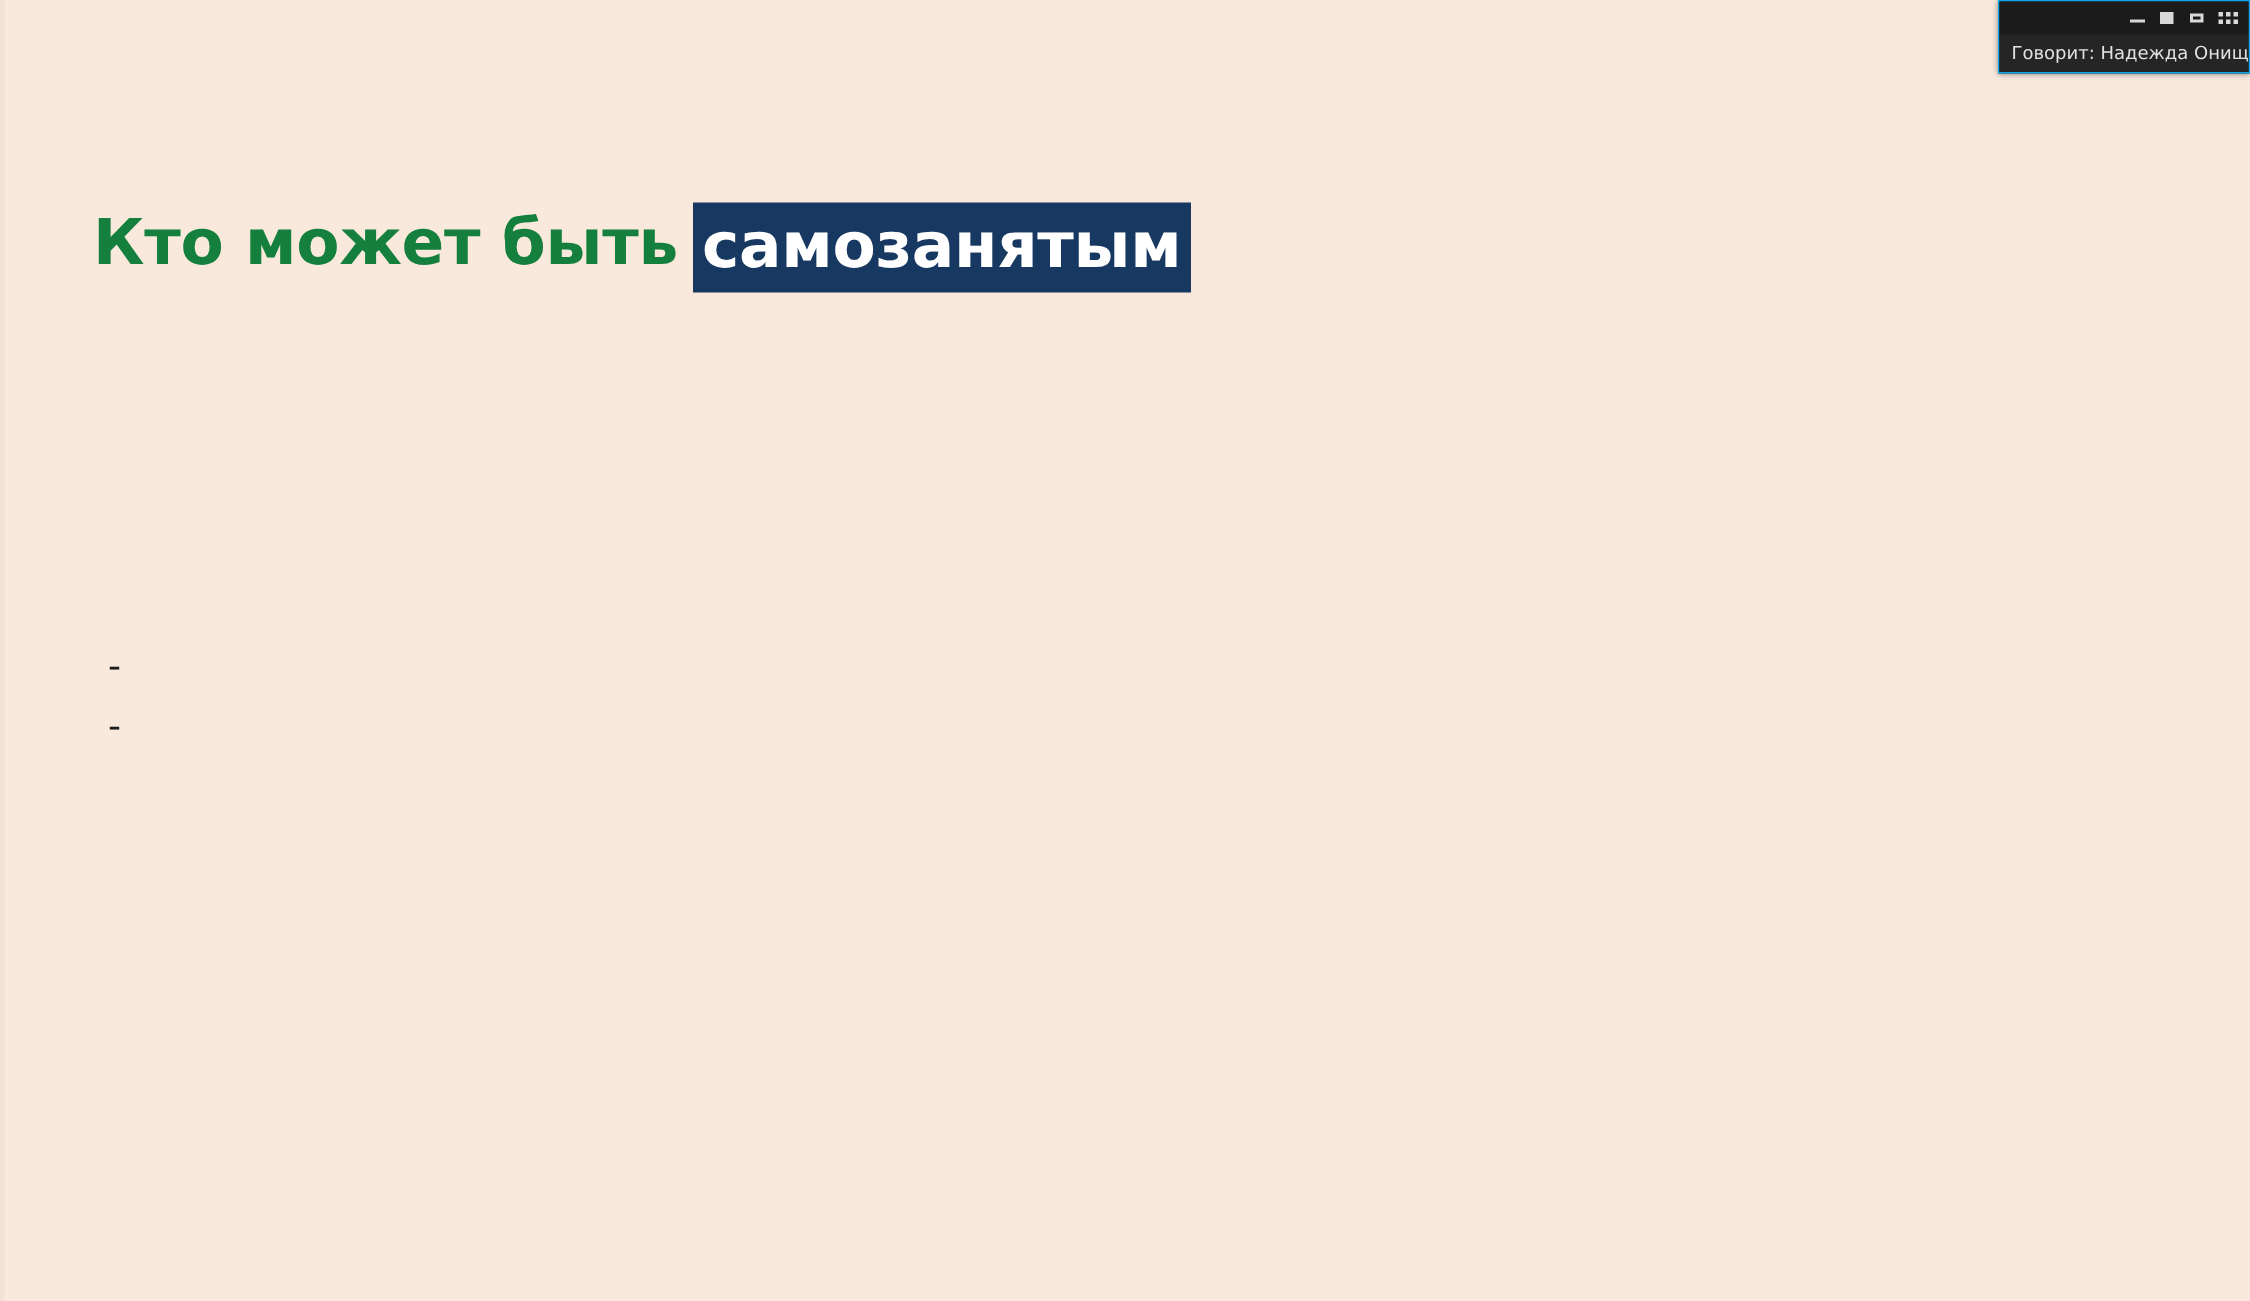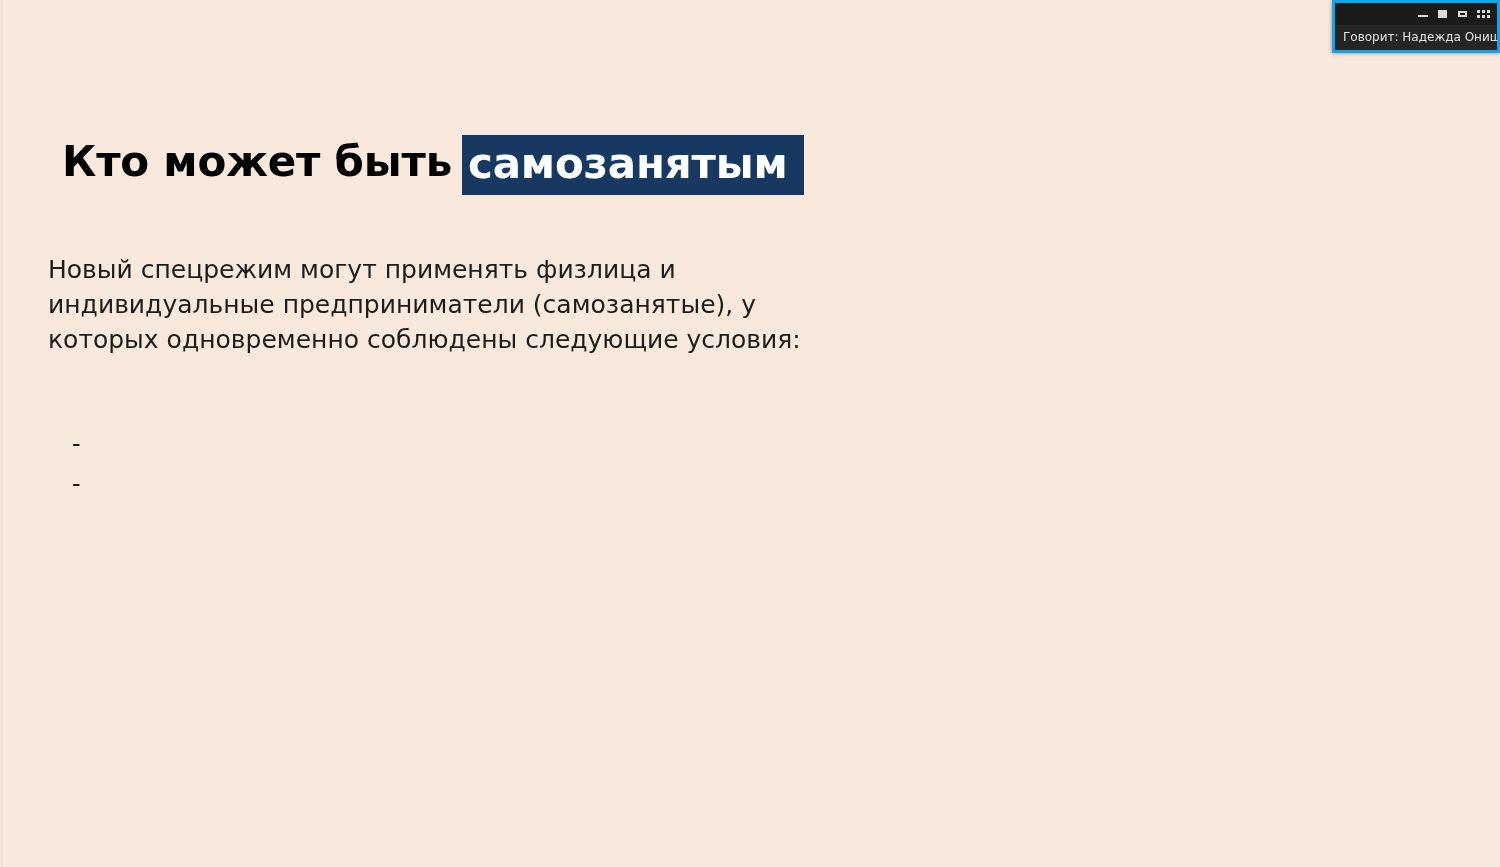--- a/index.html
+++ b/index.html
@@ -27,32 +27,32 @@
     position: absolute;
     left: 62px;
     top: 133px;
     display: flex;
     align-items: baseline;
     white-space: nowrap;
   }
   .title-plain {
     font-size: 42px;
     font-weight: 700;
-    color: #000000;
+    color: #15803d;
     letter-spacing: -0.2px;
     line-height: 1;
   }
   .title-highlight {
     font-size: 42px;
     font-weight: 700;
     color: #ffffff;
     background: #173860;
     letter-spacing: -0.2px;
     line-height: 1;
-    padding: 8px 16px 10px 6px;
+    padding: 8px 6px 10px 6px;
     margin-left: 10px;
     position: relative;
     top: 2px;
   }
 
   
   .body-text {
     position: absolute;
     left: 48px;
     top: 252px;
@@ -96,21 +96,21 @@
     max-width: 670px;
   }
 
   
   .speaker-window {
     position: absolute;
     right: 0;
     top: 0;
     width: 168px;
     background: #1b1b1b;
-    border: 3px solid #0ea5e9;
+    border: 1px solid #0ea5e9;
     box-sizing: border-box;
     z-index: 30;
     box-shadow: 0 0 4px rgba(0,0,0,0.45);
   }
   .speaker-titlebar {
     height: 22px;
     background: #1b1b1b;
     display: flex;
     align-items: center;
     justify-content: flex-end;
@@ -195,23 +195,20 @@
 
 <div class="slide">
 
   <div class="edge-strip"></div>
 
   <div class="title-row">
     <span class="title-plain">Кто может быть</span>
     <span class="title-highlight">самозанятым</span>
   </div>
 
-  <div class="body-text">
-    <p>Новый спецрежим могут применять физлица и индивидуальные предприниматели (самозанятые),  у которых одновременно соблюдены следующие условия:</p>
-  </div>
 
   <ul class="bullets">
     <li>
       <span class="dash">-</span>
     </li>
     <li>
       <span class="dash">-</span>
     </li>
   </ul>
 

